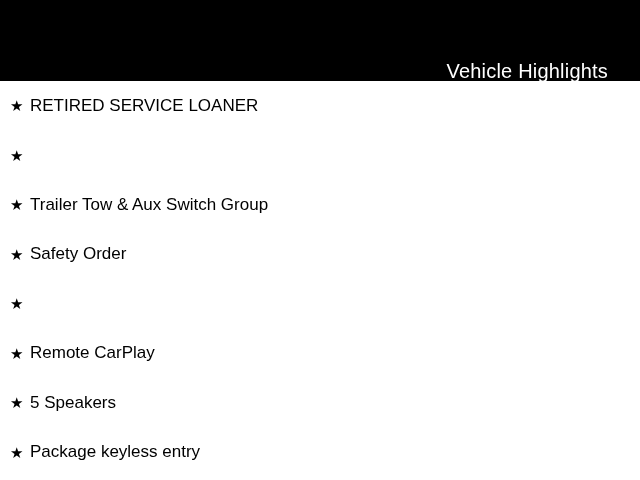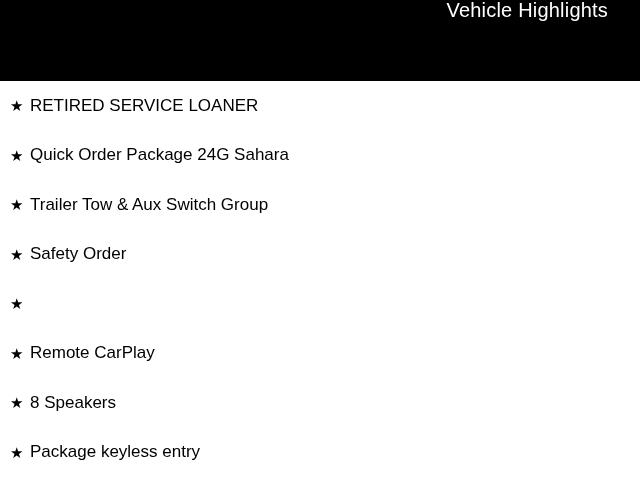--- a/index.html
+++ b/index.html
@@ -20,21 +20,21 @@
     background: #ffffff;
   }
   .header-bar {
     position: absolute;
     top: 0;
     left: 0;
     width: 640px;
     height: 81px;
     background: #000000;
     display: flex;
-    align-items: flex-start;
+    align-items: flex-end;
     justify-content: flex-end;
     box-sizing: border-box;
     padding-right: 32px;
   }
   .header-title {
     color: #ffffff;
     font-size: 20px;
     font-weight: normal;
     letter-spacing: 0.2px;
     line-height: 1;
@@ -79,40 +79,39 @@
     <div class="header-title">Vehicle Highlights</div>
   </div>
 
   <ul class="highlights-list">
     <li class="highlight-item">
       <span class="bullet-star">★</span>
       <span class="highlight-text">RETIRED SERVICE LOANER</span>
     </li>
     <li class="highlight-item">
       <span class="bullet-star">★</span>
-      <span class="highlight-text">Quick Order Package 24G Sahara</span>
     </li>
     <li class="highlight-item">
       <span class="bullet-star">★</span>
       <span class="highlight-text">Trailer Tow &amp; Aux Switch Group</span>
     </li>
     <li class="highlight-item">
       <span class="bullet-star">★</span>
       <span class="highlight-text">Safety Order</span>
     </li>
     <li class="highlight-item">
       <span class="bullet-star">★</span>
     </li>
     <li class="highlight-item">
       <span class="bullet-star">★</span>
       <span class="highlight-text">Remote CarPlay</span>
     </li>
     <li class="highlight-item">
       <span class="bullet-star">★</span>
-      <span class="highlight-text">8 Speakers</span>
+      <span class="highlight-text">5 Speakers</span>
     </li>
     <li class="highlight-item">
       <span class="bullet-star">★</span>
       <span class="highlight-text">Package keyless entry</span>
     </li>
   </ul>
 
 </div>
 
 </body></html>

